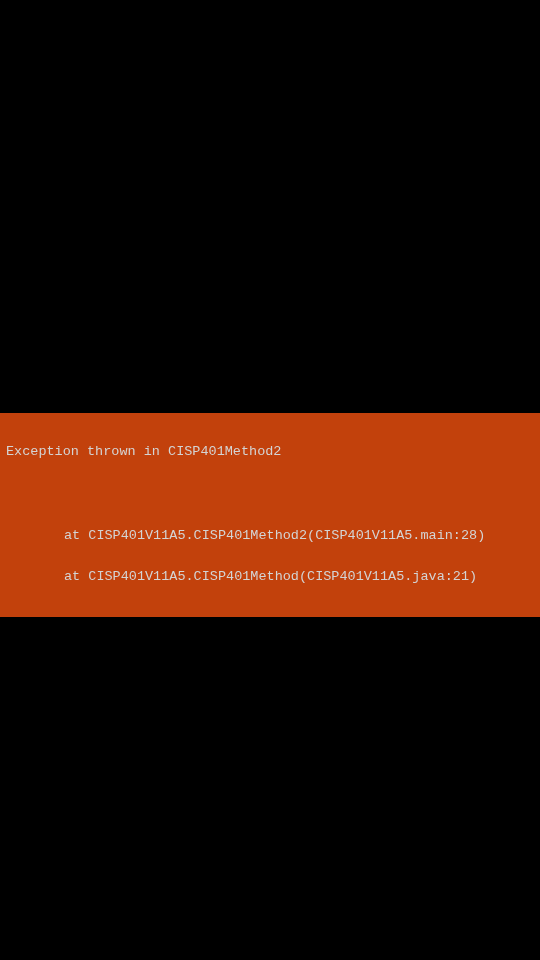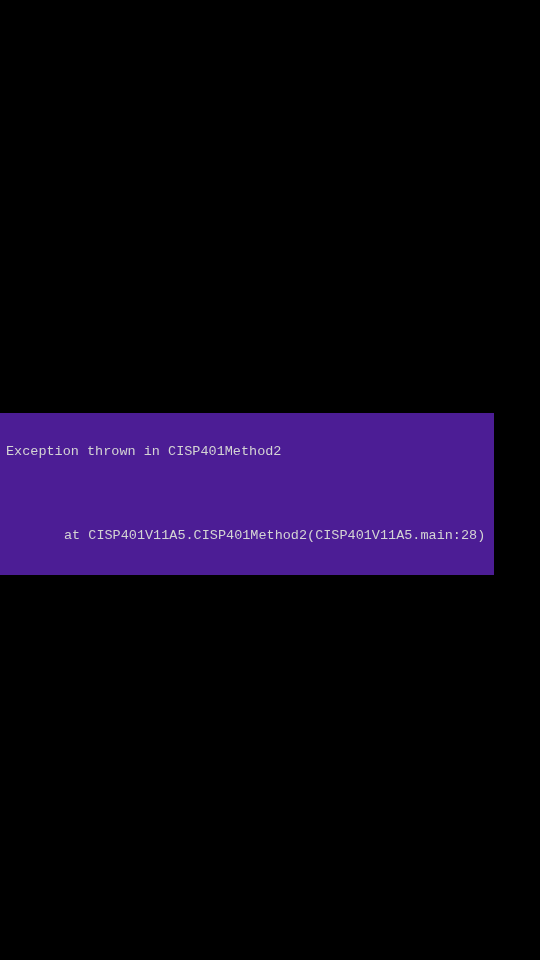--- a/index.html
+++ b/index.html
@@ -11,22 +11,22 @@
       width: 540px;
       height: 960px;
       background: #000000;
       font-family: 'Consolas', 'Courier New', monospace;
       overflow: hidden;
     }
     .console-output {
       position: absolute;
       top: 413px;
       left: 0;
-      width: 494px;
-      background: #4c1d95;
+      width: 540px;
+      background: #c2410c;
       color: #d4d4d4;
       padding: 8px 6px;
       font-size: 13.5px;
       line-height: 1.55;
       white-space: pre;
       overflow: hidden;
     }
     .console-line {
       display: block;
     }
@@ -37,13 +37,14 @@
       padding-left: 58px;
     }
   </style>
 </head>
 <body>
 
 <div class="console-output">
 <span class="console-line">Exception thrown in CISP401Method2</span>
 <div class="blank-line"></div>
 <span class="console-line indent">at CISP401V11A5.CISP401Method2(CISP401V11A5.main:28)</span>
+<span class="console-line indent">at CISP401V11A5.CISP401Method(CISP401V11A5.java:21)</span>
 </div>
 
 </body></html>

